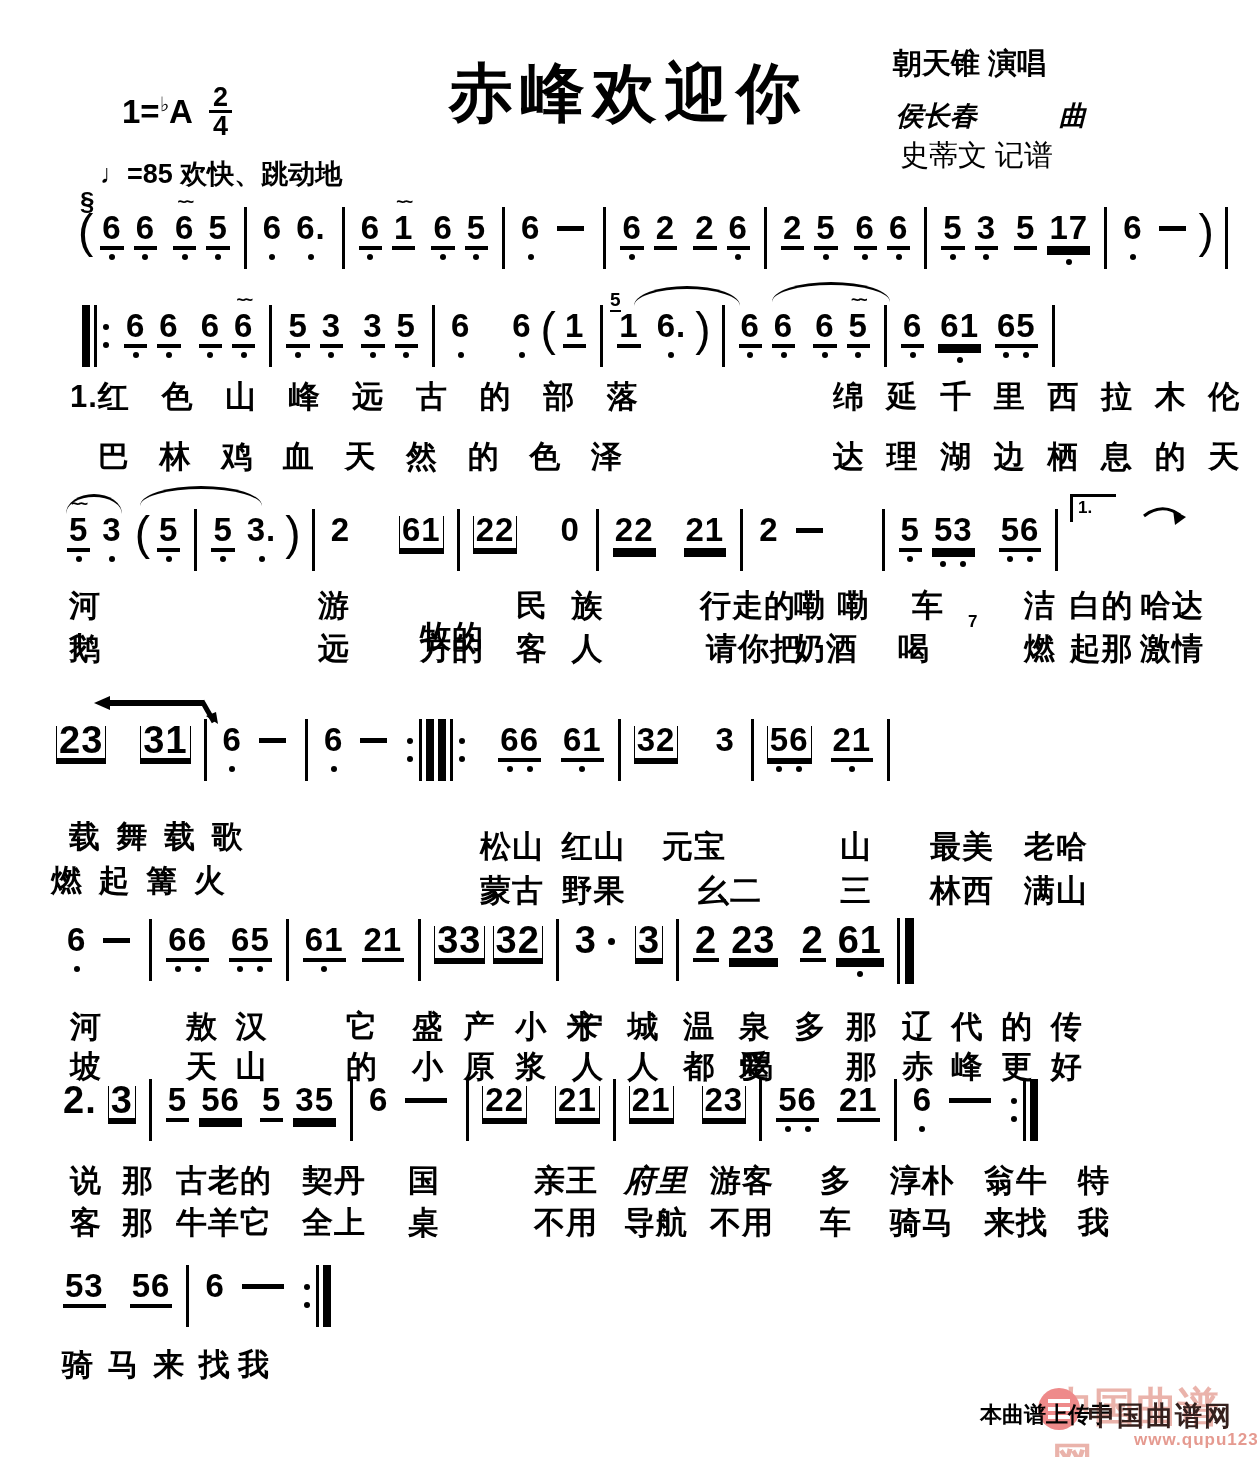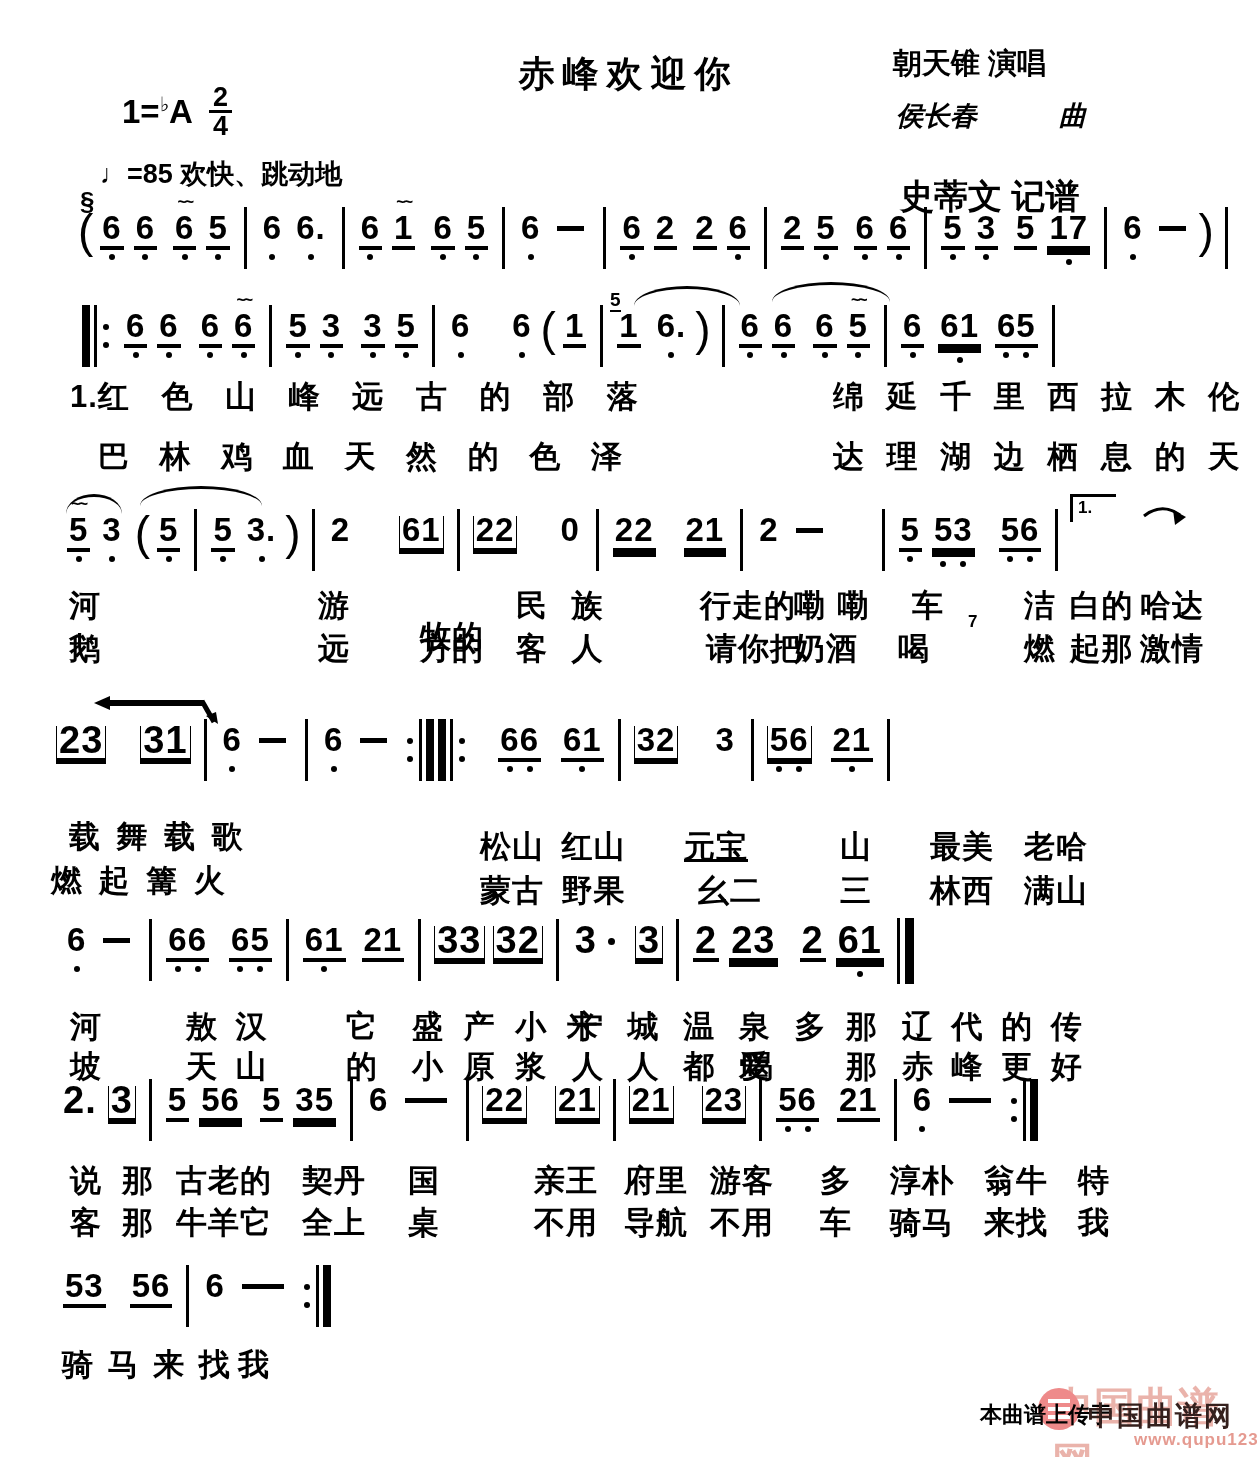--- a/index.html
+++ b/index.html
@@ -1,31 +1,31 @@
 <!DOCTYPE html>
 <html><head>
 <meta charset="utf-8">
 <style>
   html,body{margin:0;padding:0;background:#888;}
   .page{position:relative;width:1257px;height:1457px;background:#ffffff;
         font-family:"Liberation Sans","DejaVu Sans",sans-serif;color:#000;overflow:hidden;margin:0 auto;}
   
   .title{position:absolute;left:0;top:50px;width:100%;text-align:center;
-         font-size:36px;font-weight:800;letter-spacing:8px;}
+         font-size:64px;font-weight:800;letter-spacing:8px;}
   .keysig{position:absolute;left:122px;top:84px;display:flex;align-items:center;gap:16px;
           font-size:33px;font-weight:700;}
   .keysig sup{font-size:20px;}
   .ts{display:inline-flex;flex-direction:column;text-align:center;font-weight:800;
       font-size:27px;line-height:26px;}
   .ts-n{border-bottom:3px solid #000;padding:0 4px;}
   .tempo{position:absolute;left:100px;top:156px;font-size:27px;font-weight:700;}
   .credit1{position:absolute;left:893px;top:44px;font-size:29px;font-weight:800;}
   .credit2{position:absolute;left:896px;top:98px;width:190px;display:flex;
            justify-content:space-between;font-size:27px;font-weight:600;font-style:italic;}
-  .credit3{position:absolute;left:900px;top:136px;font-size:34px;font-weight:700;margin-top:38px;}
+  .credit3{position:absolute;left:900px;top:136px;font-size:29px;font-weight:400;}
   
   .music-line{position:absolute;display:flex;align-items:flex-start;}
   .gap{display:inline-block;height:1px;}
   .note{position:relative;display:inline-flex;flex-direction:column;align-items:center;
         margin:0 5px;}
   .note .val{display:inline-block;font-weight:800;font-size:33px;line-height:36px;
              padding:0 2px;letter-spacing:1px;}
   .note.big .val{font-size:38px;font-weight:900;line-height:36px;}
   .note.u1 .val{box-shadow:0 4px 0 0 #000;}
   .note.u2 .val{box-shadow:0 4px 0 0 #000,0 9px 0 0 #000;}
@@ -741,21 +741,21 @@
       <div class="lyric" style="left: 318px; top: 628px;">远</div>
       <div class="lyric" style="left: 420px; top: 628px;">方的</div>
       <div class="lyric" style="left: 516px; top: 628px; word-spacing: 14px;">客 人</div>
       <div class="lyric" style="left: 700px; top: 628px; margin-left: 6px;">请你把</div>
       <div class="lyric" style="left: 794px; top: 628px;">奶酒</div>
       <div class="lyric" style="left: 898px; top: 628px;">喝</div>
       <div class="lyric" style="left: 1024px; top: 628px; word-spacing: 4px;">燃 起那</div>
       <div class="lyric" style="left: 1140px; top: 628px;">激情</div>
       <div class="lyric" style="left: 69px; top: 816px; word-spacing: 6px;">载 舞 载 歌</div>
       <div class="lyric" style="left: 480px; top: 826px; word-spacing: 8px;">松山 红山</div>
-      <div class="lyric" style="left: 684px; top: 826px; text-decoration: underline;">元宝</div>
+      <div class="lyric" style="left: 662px; top: 826px;">元宝</div>
       <div class="lyric" style="left: 840px; top: 826px;">山</div>
       <div class="lyric" style="left: 930px; top: 826px;">最美</div>
       <div class="lyric" style="left: 1024px; top: 826px;">老哈</div>
       <div class="lyric" style="left: 51px; top: 860px; word-spacing: 6px;">燃 起 篝 火</div>
       <div class="lyric" style="left: 480px; top: 870px; word-spacing: 8px;">蒙古 野果</div>
       <div class="lyric" style="left: 698px; top: 870px;">幺二</div>
       <div class="lyric" style="left: 840px; top: 870px;">三</div>
       <div class="lyric" style="left: 930px; top: 870px;">林西</div>
       <div class="lyric" style="left: 1024px; top: 870px;">满山</div>
       <div class="lyric" style="left: 70px; top: 1006px;">河</div>
@@ -772,21 +772,21 @@
       <div class="lyric" style="left: 572px; top: 1046px; word-spacing: 14px;">人 人 都 爱</div>
       <div class="lyric" style="left: 742px; top: 1046px;">喝</div>
       <div class="lyric" style="left: 846px; top: 1046px;">那</div>
       <div class="lyric" style="left: 902px; top: 1046px; word-spacing: 8px;">赤 峰 更 好</div>
       <div class="lyric" style="left: 70px; top: 1160px;">说</div>
       <div class="lyric" style="left: 122px; top: 1160px;">那</div>
       <div class="lyric" style="left: 176px; top: 1160px;">古老的</div>
       <div class="lyric" style="left: 302px; top: 1160px; word-spacing: 8px;">契丹</div>
       <div class="lyric" style="left: 408px; top: 1160px;">国</div>
       <div class="lyric" style="left: 534px; top: 1160px; text-align: right;">亲王</div>
-      <div class="lyric" style="left: 624px; top: 1160px;">府里</div>
+      <div class="lyric" style="left: 624px; top: 1160px; font-style: italic;">府里</div>
       <div class="lyric" style="left: 710px; top: 1160px;">游客</div>
       <div class="lyric" style="left: 820px; top: 1160px;">多</div>
       <div class="lyric" style="left: 890px; top: 1160px;">淳朴</div>
       <div class="lyric" style="left: 984px; top: 1160px;">翁牛</div>
       <div class="lyric" style="left: 1078px; top: 1160px;">特</div>
       <div class="lyric" style="left: 70px; top: 1202px;">客</div>
       <div class="lyric" style="left: 122px; top: 1202px;">那</div>
       <div class="lyric" style="left: 176px; top: 1202px;">牛羊它</div>
       <div class="lyric" style="left: 302px; top: 1202px; word-spacing: 8px;">全上</div>
       <div class="lyric" style="left: 408px; top: 1202px;">桌</div>

